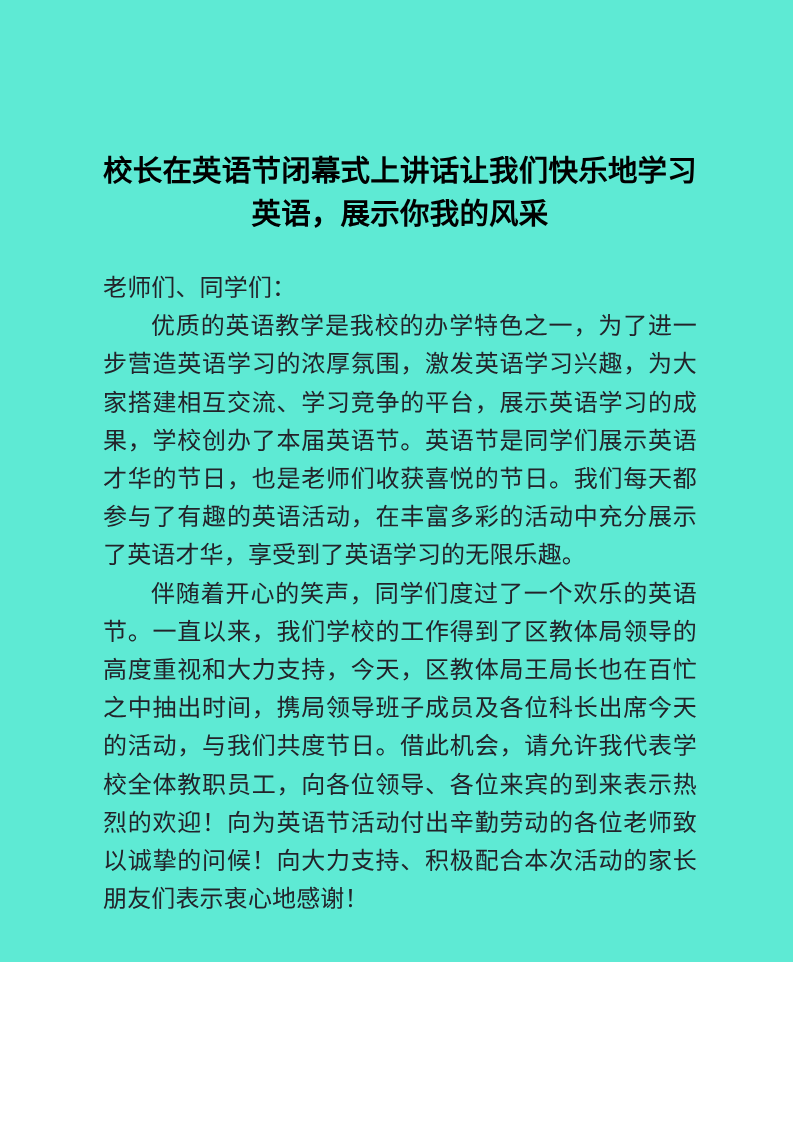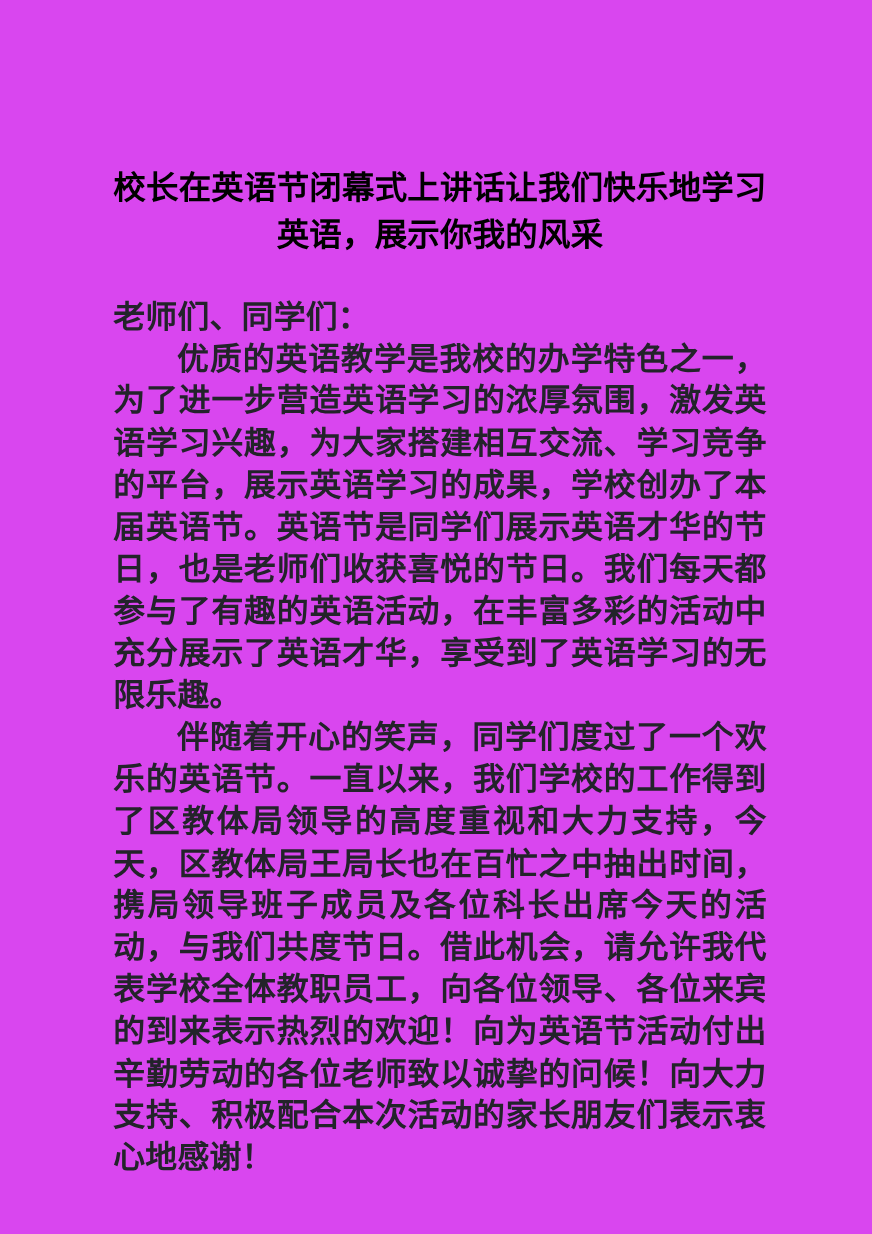--- a/index.html
+++ b/index.html
@@ -4,22 +4,22 @@
 <title>校长在英语节闭幕式上讲话</title>
 <style>
   html, body {
     margin: 0;
     padding: 0;
     background: #ffffff;
   }
   .page {
     position: relative;
     width: 793px;
-    height: 1122px;
-    background: #d946ef;
+    height: 962px;
+    background: #5eead4;
     overflow: hidden;
     box-sizing: border-box;
   }
   .content {
     position: absolute;
     left: 103px;
     top: 0;
     width: 594px;
   }
   .doc-title {
@@ -31,27 +31,27 @@
     line-height: 43px;
     color: #000000;
     text-align: center;
     letter-spacing: 0.2px;
     padding-top: 149px;
   }
   .body-block {
     margin: 0;
     padding: 0;
     font-family: "DejaVu Serif", "Liberation Serif", serif;
-    font-size: 29px;
+    font-size: 24px;
     line-height: 38.2px;
     color: #23232a;
     text-align: justify;
     text-justify: inter-ideograph;
     letter-spacing: 0.15px;
-    font-weight: 700;
+    font-weight: 400;
   }
   .salutation {
     padding-top: 34px;
     text-indent: 0;
   }
   .para {
     text-indent: 2em;
     margin: 0;
   }
   

